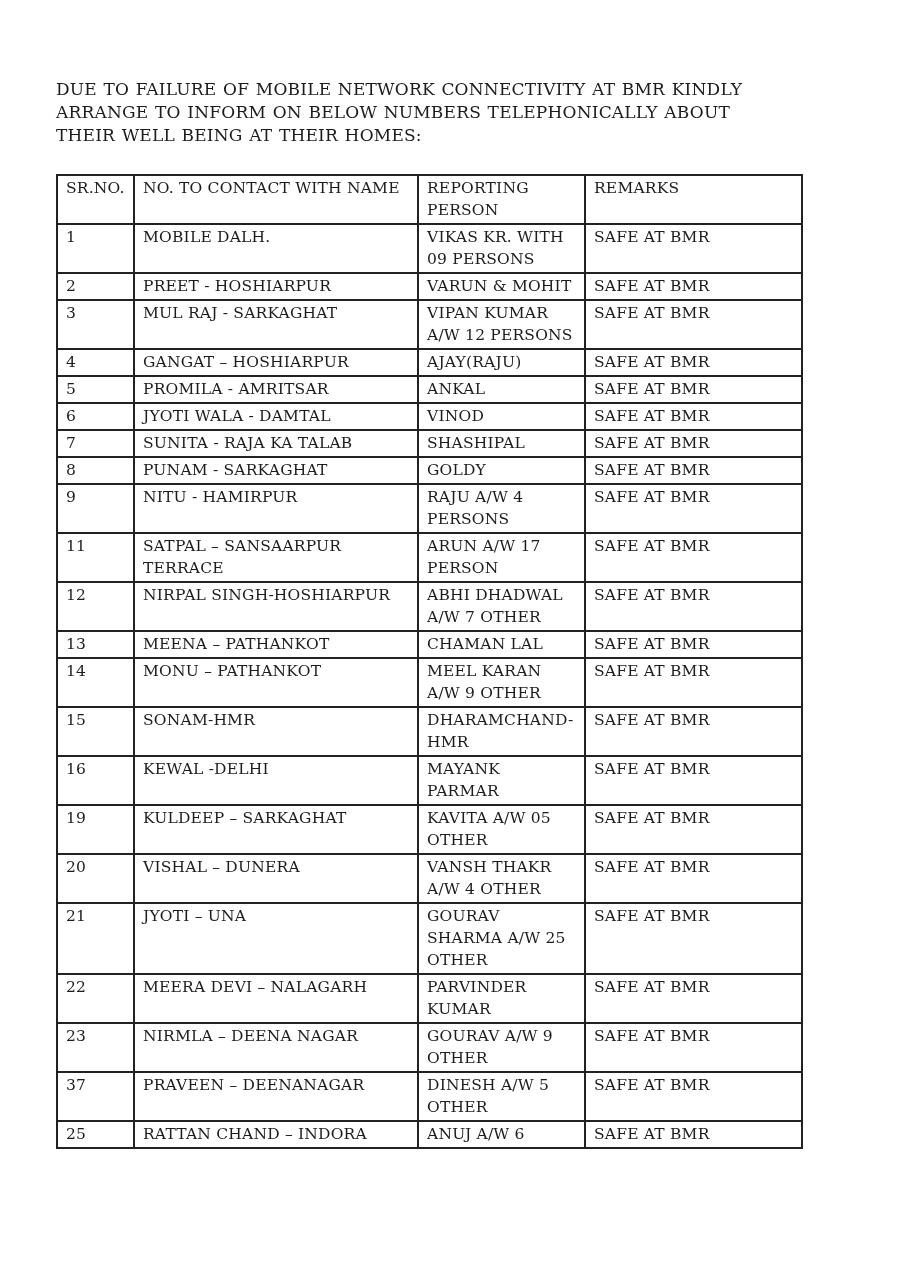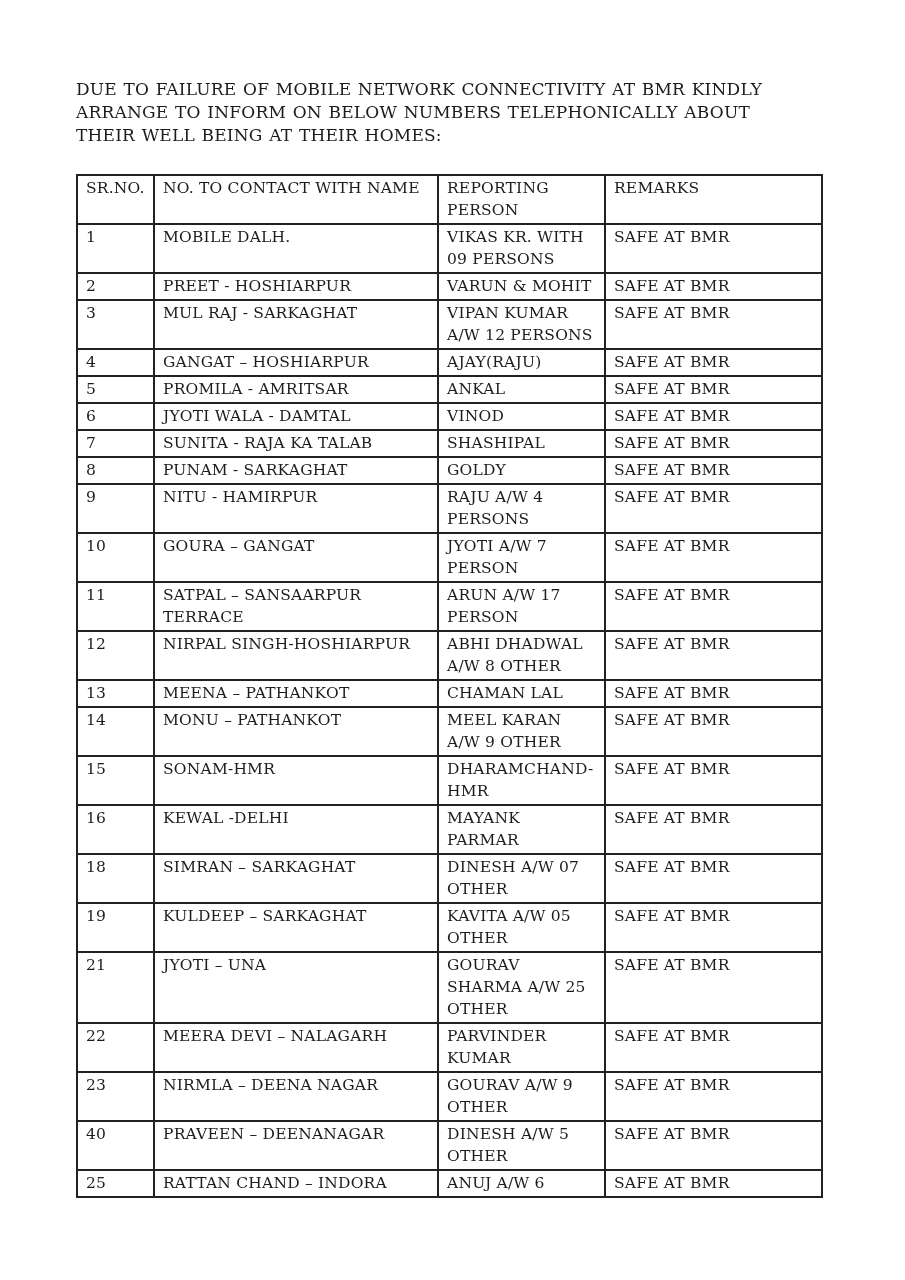--- a/index.html
+++ b/index.html
@@ -11,21 +11,21 @@
     width: 905px;
     height: 1280px;
     font-family: "DejaVu Serif", serif;
     color: #1c1c1c;
     -webkit-font-smoothing: antialiased;
   }
   .page {
     box-sizing: border-box;
     width: 905px;
     height: 1280px;
-    padding: 78px 60px 0 76px;
+    padding: 78px 60px 0 56px;
     background: #ffffff;
     overflow: hidden;
   }
   .intro {
     margin: 0 0 27px 0;
     width: 705px;
     font-size: 17px;
     line-height: 23px;
     letter-spacing: 0.2px;
     word-spacing: 1px;
@@ -123,35 +123,29 @@
           <td>GOLDY</td>
           <td>SAFE AT BMR</td>
         </tr>
         <tr>
           <td>9</td>
           <td>NITU - HAMIRPUR</td>
           <td>RAJU A/W 4 PERSONS</td>
           <td>SAFE AT BMR</td>
         </tr>
         <tr>
-          <td>10</td>
-          <td>GOURA – GANGAT</td>
-          <td>JYOTI A/W  7 PERSON</td>
-          <td>SAFE AT BMR</td>
-        </tr>
-        <tr>
           <td>11</td>
           <td>SATPAL – SANSAARPUR TERRACE</td>
           <td>ARUN A/W 17 PERSON</td>
           <td>SAFE AT BMR</td>
         </tr>
         <tr>
           <td>12</td>
           <td>NIRPAL SINGH-HOSHIARPUR</td>
-          <td>ABHI DHADWAL A/W 8 OTHER</td>
+          <td>ABHI DHADWAL A/W 7 OTHER</td>
           <td>SAFE AT BMR</td>
         </tr>
         <tr>
           <td>13</td>
           <td>MEENA – PATHANKOT</td>
           <td>CHAMAN LAL</td>
           <td>SAFE AT BMR</td>
         </tr>
         <tr>
           <td>14</td>
@@ -165,51 +159,51 @@
           <td>DHARAMCHAND-HMR</td>
           <td>SAFE AT BMR</td>
         </tr>
         <tr>
           <td>16</td>
           <td>KEWAL -DELHI</td>
           <td>MAYANK PARMAR</td>
           <td>SAFE AT BMR</td>
         </tr>
         <tr>
-          <td>18</td>
-          <td>SIMRAN – SARKAGHAT</td>
-          <td>DINESH A/W 07 OTHER</td>
-          <td>SAFE AT BMR</td>
-        </tr>
-        <tr>
           <td>19</td>
           <td>KULDEEP – SARKAGHAT</td>
           <td>KAVITA A/W 05 OTHER</td>
           <td>SAFE AT BMR</td>
         </tr>
         <tr>
+          <td>20</td>
+          <td>VISHAL – DUNERA</td>
+          <td>VANSH THAKR A/W 4 OTHER</td>
+          <td>SAFE AT BMR</td>
+        </tr>
+        <tr>
           <td>21</td>
           <td>JYOTI – UNA</td>
           <td>GOURAV SHARMA A/W 25 OTHER</td>
           <td>SAFE AT BMR</td>
         </tr>
         <tr>
           <td>22</td>
           <td>MEERA DEVI – NALAGARH</td>
           <td>PARVINDER KUMAR</td>
           <td>SAFE AT BMR</td>
         </tr>
         <tr>
           <td>23</td>
           <td>NIRMLA – DEENA NAGAR</td>
           <td>GOURAV A/W 9 OTHER</td>
           <td>SAFE AT BMR</td>
         </tr>
         <tr>
-          <td>40</td>
+          <td>37</td>
           <td>PRAVEEN – DEENANAGAR</td>
           <td>DINESH A/W 5 OTHER</td>
           <td>SAFE AT BMR</td>
         </tr>
         <tr>
           <td>25</td>
           <td>RATTAN CHAND – INDORA</td>
           <td>ANUJ A/W 6</td>
           <td>SAFE AT BMR</td>
         </tr>

